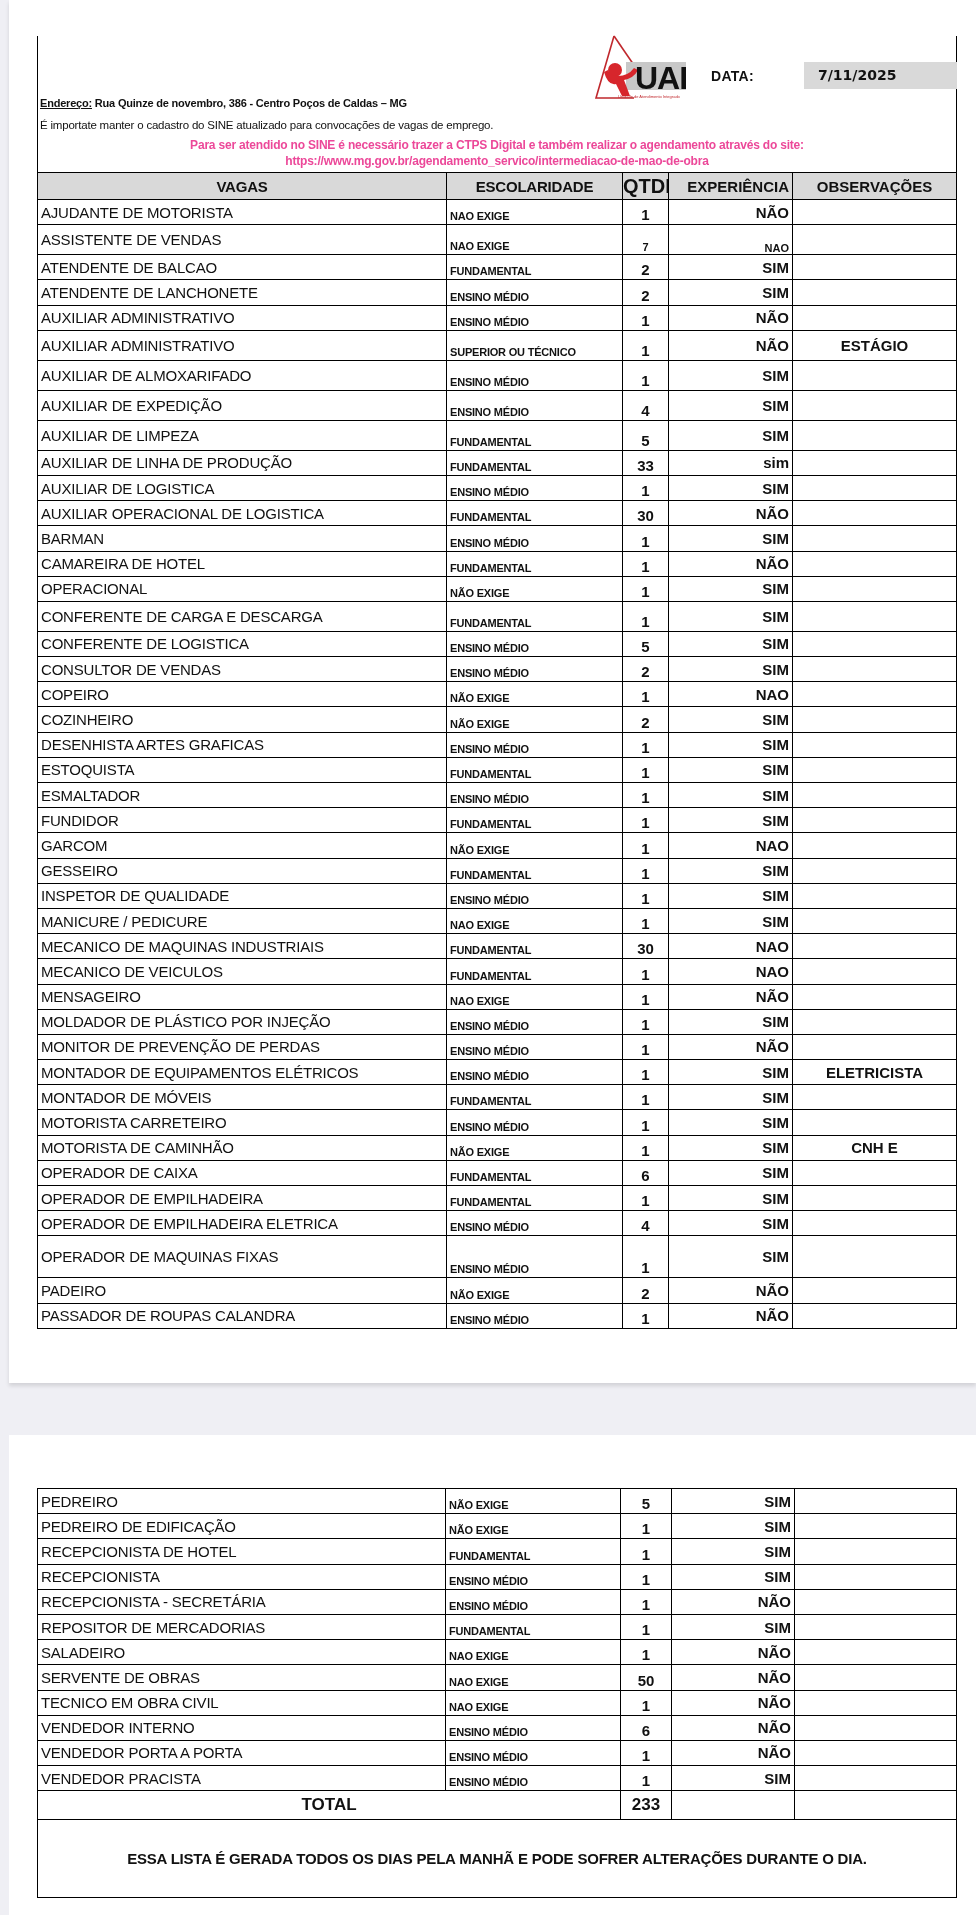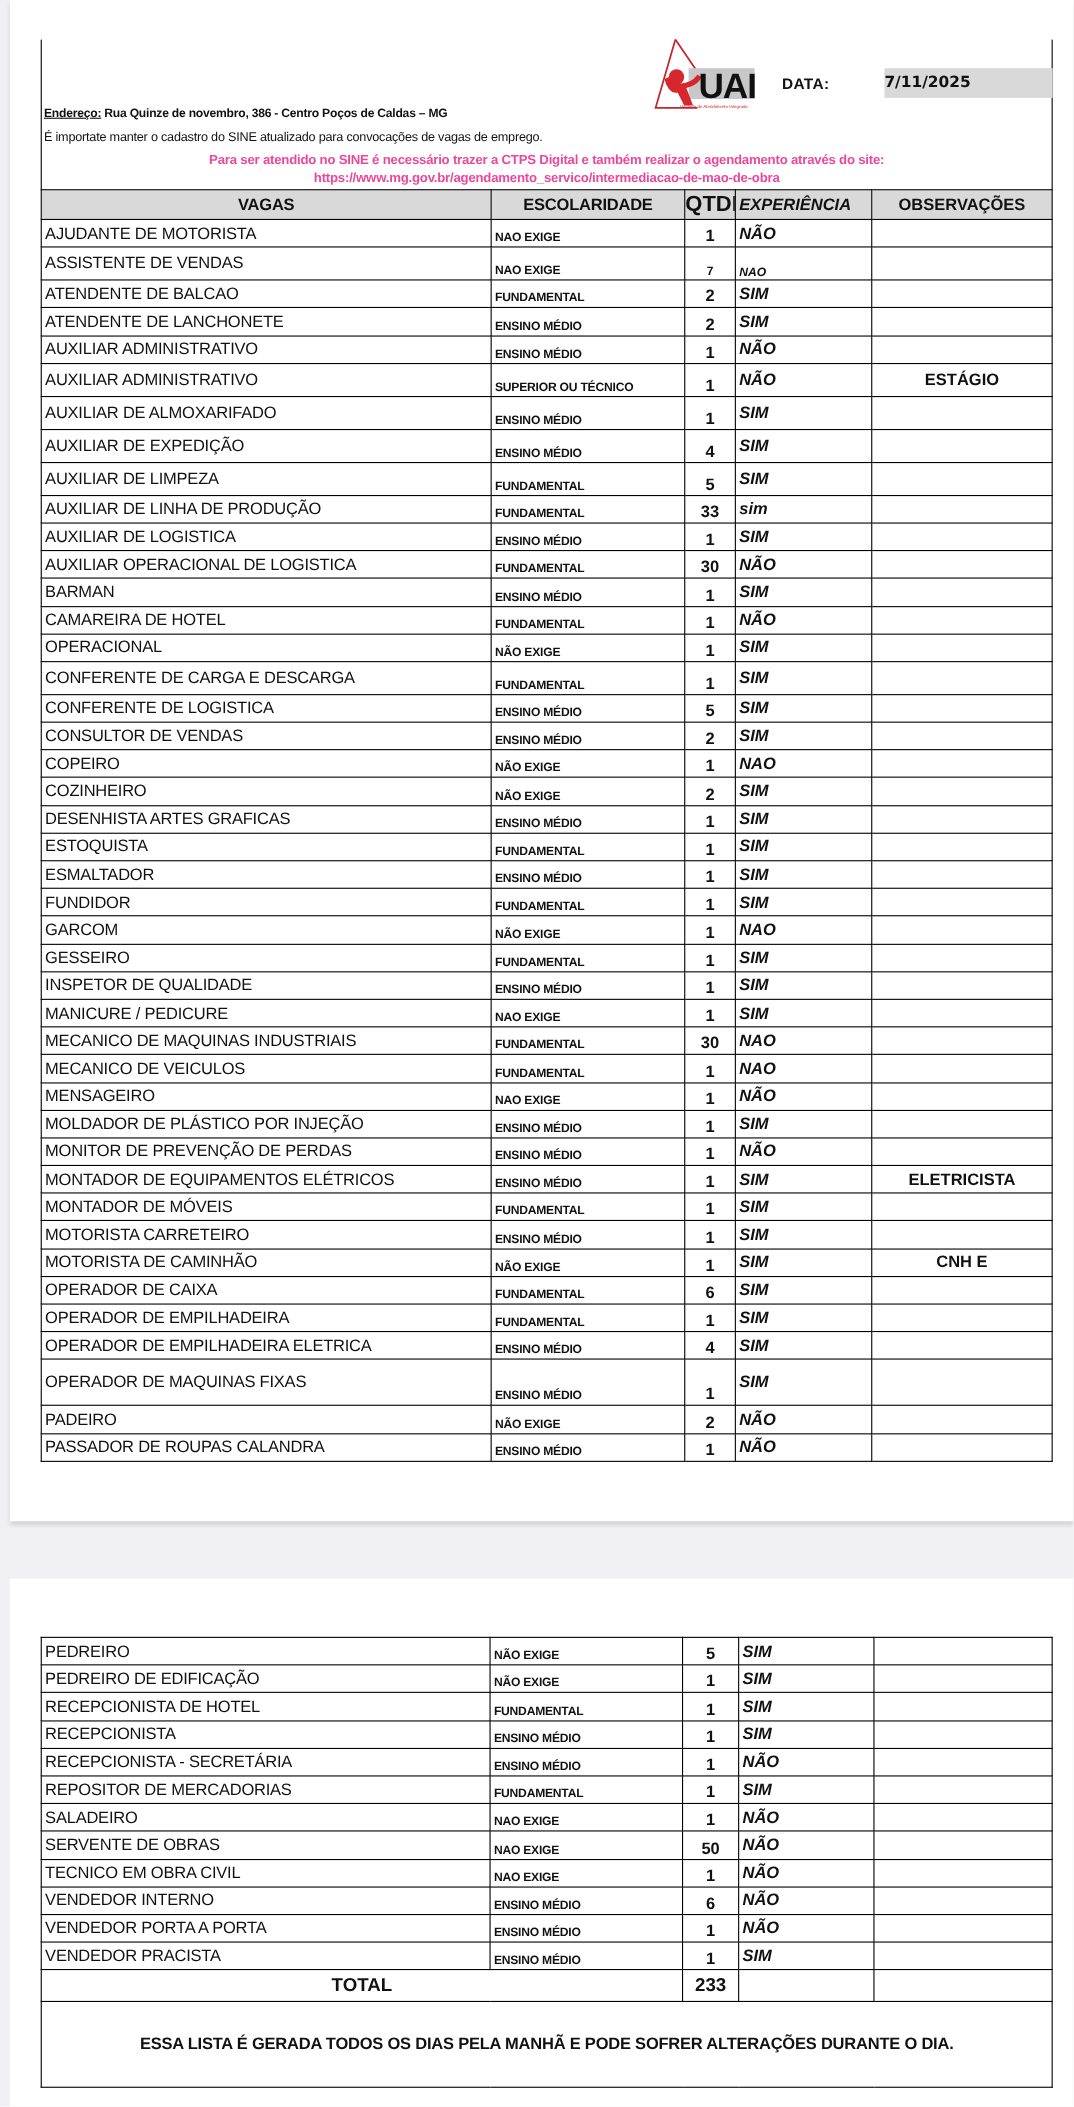--- a/index.html
+++ b/index.html
@@ -37,40 +37,40 @@
   #rn2 { top:154px; }
 
   .logo {
     position:absolute; left:585px; top:34px; width:125px; height:72px;
   }
   .data-label {
     position:absolute; left:702px; top:68px; font-size:14px; font-weight:bold; letter-spacing:0.3px;
   }
   .data-box {
     position:absolute; left:795px; top:62px; width:153px; height:27px;
-    background:#d9d9d9; box-sizing:border-box; 
+    background:#d9d9d9; box-sizing:border-box; padding-left:14px;
     font-family:"DejaVu Sans", sans-serif; font-weight:bold; font-size:14px; line-height:27px;
   }
 
   table.vagas {
     position:absolute; left:28px; border-collapse:collapse; table-layout:fixed;
     width:920px;
   }
   #t1 { top:172px; }
   #t2 { top:53px; }
   table.vagas td, table.vagas th {
     border:1.3px solid #000; padding:0 3px; overflow:hidden; white-space:nowrap;
   }
   table.vagas th {
     background:#d9d9d9; font-size:15px; font-weight:bold; height:25px; padding-top:1px;
   }
   .c-vaga { width:402px; text-align:left; font-size:15px; font-weight:normal; vertical-align:middle; letter-spacing:-0.2px; }
   .c-esc  { width:169px; text-align:left; font-size:11px; font-weight:bold; vertical-align:bottom; padding-bottom:2px !important; letter-spacing:-0.2px; }
   .c-qtd  { width:45px; text-align:center; font-size:15px; font-weight:bold; vertical-align:bottom; padding-bottom:1px !important; }
-  .c-exp  { width:117px; text-align:left; font-size:15px; font-weight:bold; vertical-align:middle;font-style:italic; }
+  .c-exp  { width:117px; text-align:right; font-size:15px; font-weight:bold; vertical-align:middle; }
   .c-obs  { width:auto; text-align:center; font-size:15px; font-weight:bold; vertical-align:middle; }
   table.vagas th.c-vaga { text-align:center;margin-top:13px; }
   table.vagas th.c-esc { text-align:center; font-size:15px; vertical-align:middle; padding-bottom:0 !important; }
   table.vagas th.c-qtd { font-size:20px; vertical-align:middle; padding:0 !important; }
   .exp-small { font-size:11px; }
   .qtd-small { font-size:11px; }
   tr.r { height:25.2px; }
   tr.r.tall { height:30px; }
   tr.r.xtall { height:42px; }
   tr.total-row td { height:28px; font-size:17px; font-weight:bold; text-align:center; }

